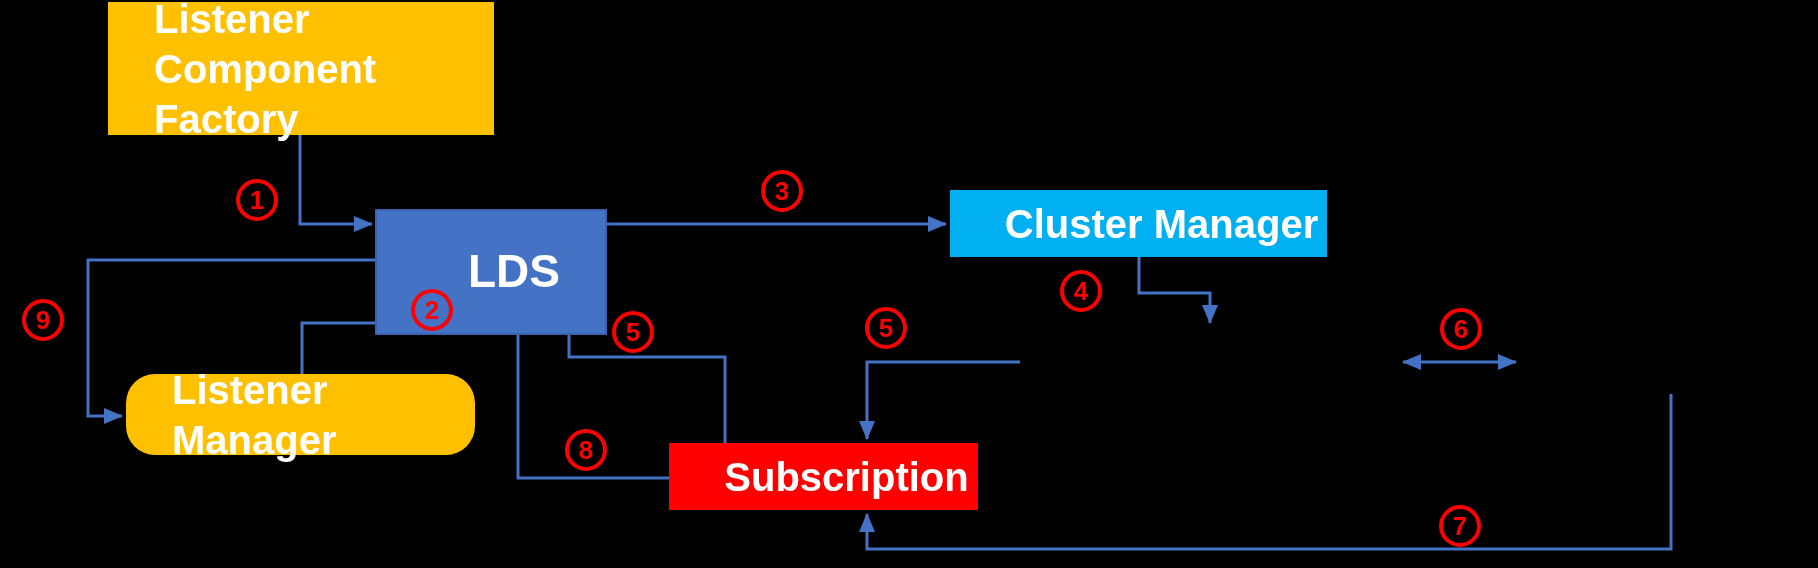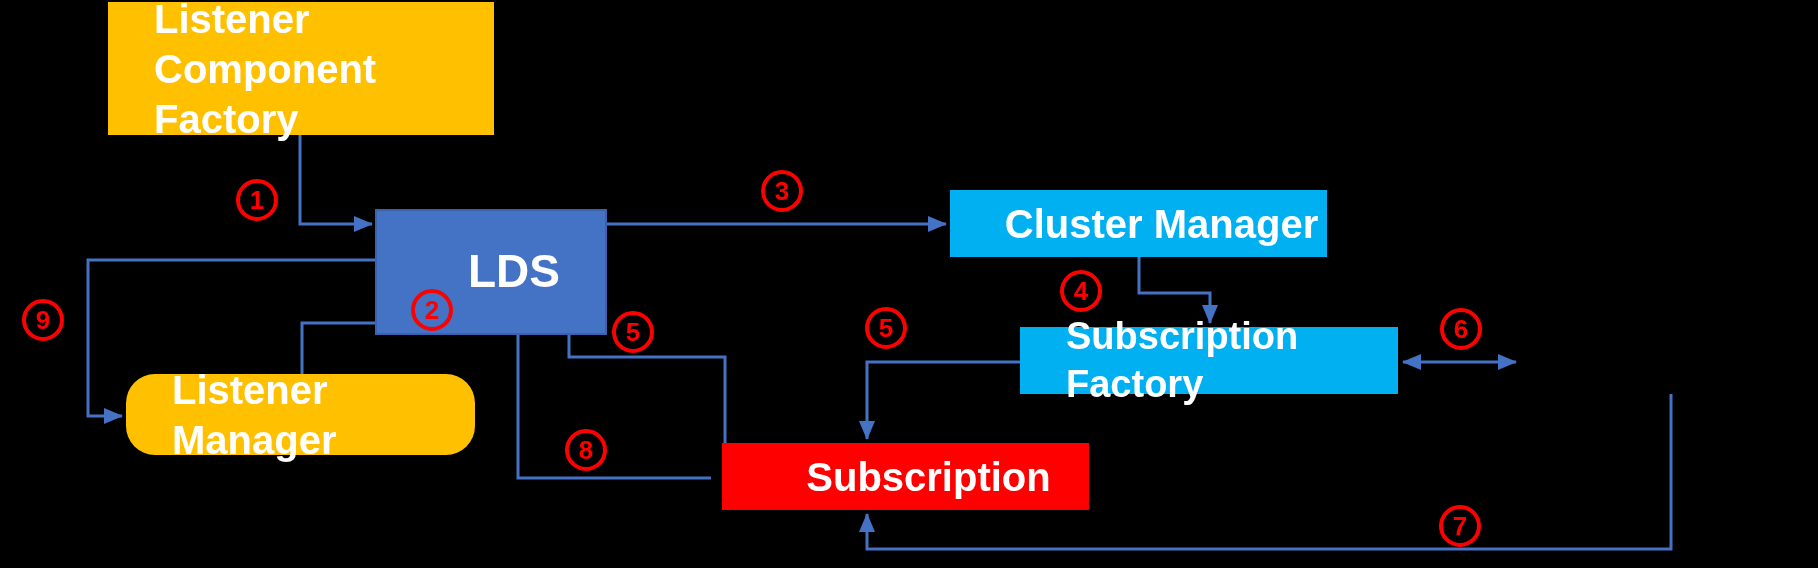--- a/index.html
+++ b/index.html
@@ -87,24 +87,23 @@
 
   <div class="node node--yellow" style="left:108px; top:2px; width:386px; height:133px;">Listener
 Component Factory</div>
 
   <div class="node node--lds" style="left:375px; top:190px; width:232px; height:126px;margin-top:19px;">LDS</div>
 
   <div class="node node--yellow" style="left:126px; top:374px; width:349px; height:81px;border-radius:29px;">Listener Manager</div>
 
   <div class="node node--lightblue" style="left:950px; top:190px; width:377px; height:67px;">Cluster Manager</div>
 
-  <div class="node node--lightblue" style="left:1020px; top:327px; width:378px; height:67px; font-size:38px;">Subscription Factory</div>
 
 
-  <div class="node node--red" style="left:722px; top:443px; width:367px; height:67px;">Subscription</div>
+  <div class="node node--red" style="left:669px; top:443px; width:309px; height:67px;">Subscription</div>
 
   <div class="badge" style="left:236px; top:179px;">1</div>
   <div class="badge" style="left:411px; top:289px;">2</div>
   <div class="badge" style="left:761px; top:170px;">3</div>
   <div class="badge" style="left:1060px; top:270px;">4</div>
   <div class="badge" style="left:865px; top:307px;">5</div>
   <div class="badge" style="left:612px; top:311px;">5</div>
   <div class="badge" style="left:1440px; top:308px;">6</div>
   <div class="badge" style="left:1439px; top:505px;">7</div>
   <div class="badge" style="left:565px; top:429px;">8</div>

